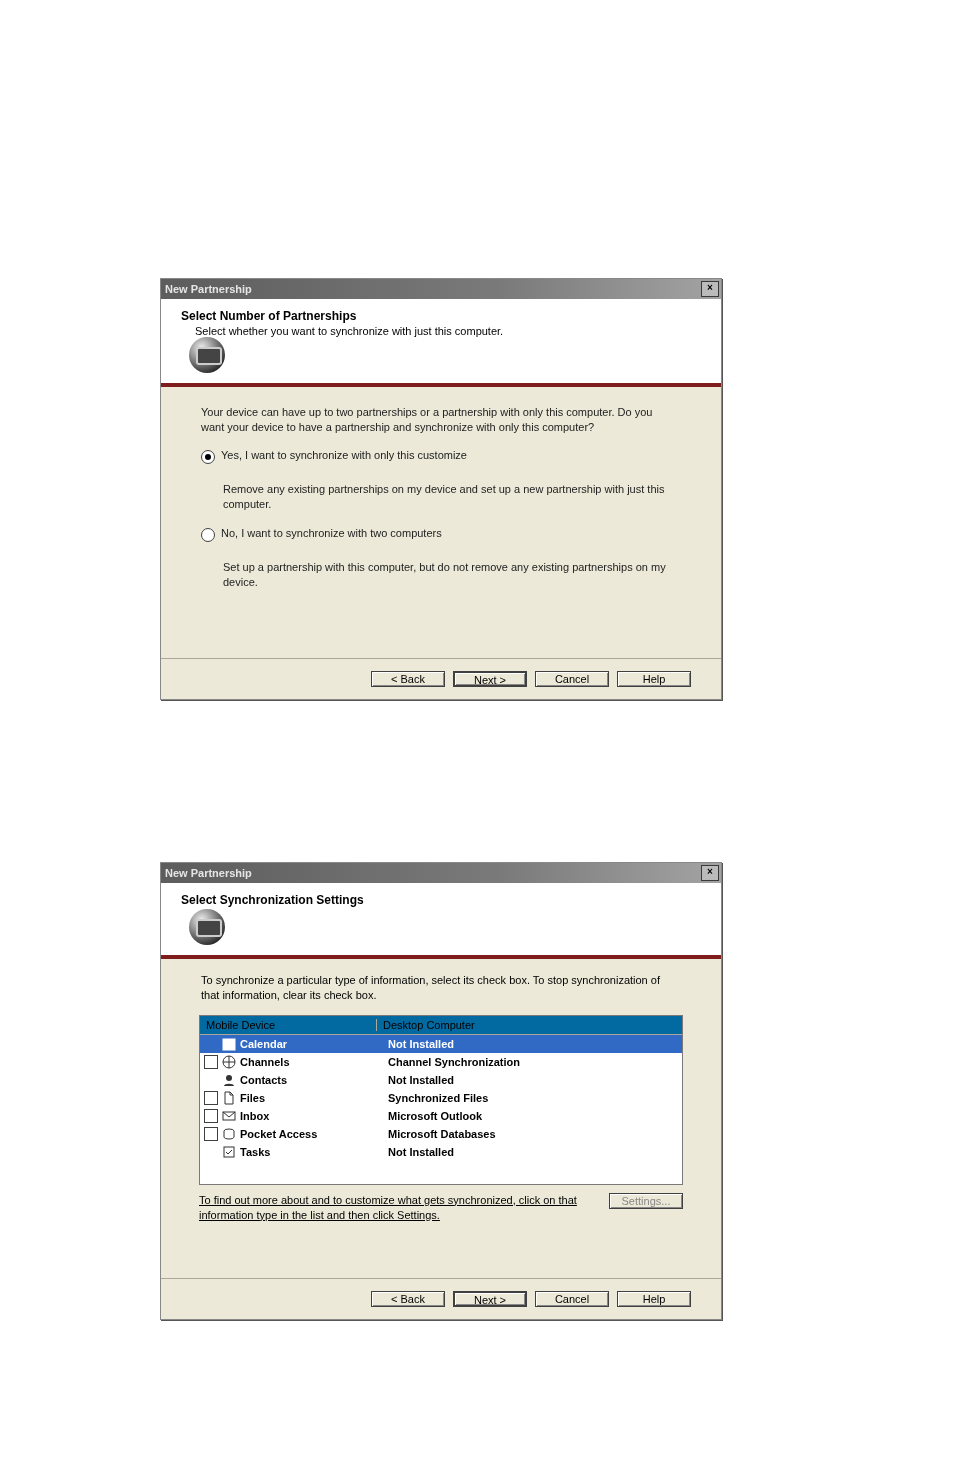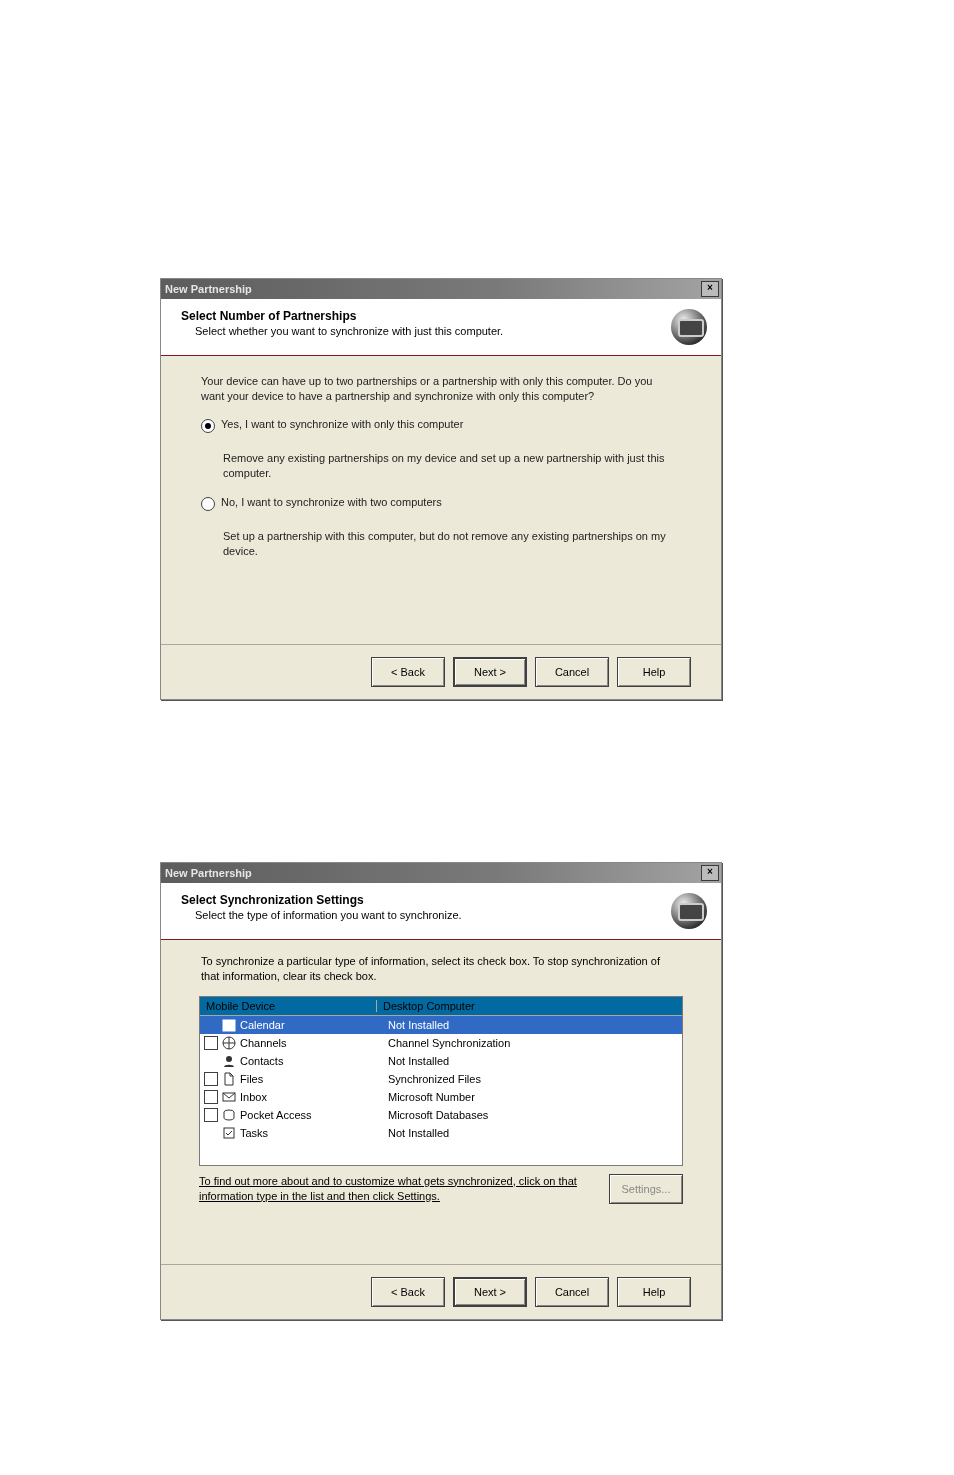--- a/index.html
+++ b/index.html
@@ -43,21 +43,22 @@
     font-family: Arial, sans-serif;
     font-size: 10px;
     line-height: 12px;
     text-align: center;
     cursor: pointer;
   }
   .header-band {
     background: #fff;
     padding: 10px 14px 10px 20px;
     display: flex;
-    border-bottom: 1px solid #7f1d1d;
+    border-bottom: 4px solid #7f1d1d;
+    flex-direction: column;
   }
   .header-txt { flex: 1; }
   .header-title {
     font-weight: bold;
     font-size: 12px;
     margin-bottom: 2px;
   }
   .header-sub {
     font-size: 11px;
     padding-left: 14px;
@@ -121,21 +122,21 @@
     left: 0; right: 0;
     display: flex;
     justify-content: center;
     gap: 8px;
     border-top: 1px solid #aca899;
     padding-top: 12px;
     padding-left: 180px;
   }
   .btn {
     min-width: 74px;
-    height: 30px;
+    height: 16px;
     background: #ece9d8;
     border: 1px solid #404040;
     font-size: 11px;
     font-family: Tahoma, Arial, sans-serif;
     cursor: pointer;
     box-shadow: inset 1px 1px 0 #fff, inset -1px -1px 0 #888;
   }
   .btn.default {
     border: 2px solid #404040;
   }
@@ -157,21 +158,21 @@
   .listheader {
     display:flex;
     background:#0369a1;
     border-bottom:1px solid #aca899;
     height:18px;
     align-items:center;
     font-size:11px;
   }
   .listheader .col1{ width:170px; padding-left:6px; border-right:1px solid #aca899; }
   .listheader .col2{ flex:1; padding-left:6px; }
-  .listbody{ flex:1; overflow:hidden; }
+  .listbody{ flex:1; overflow:hidden;font-weight:bold; }
   .listrow{
     display:flex;
     align-items:center;
     height:18px;
     padding-left:4px;
   }
   .listrow.sel{
     background:#316ac5;
     color:#fff;
   }
@@ -217,21 +218,21 @@
       <div class="header-sub">Select whether you want to synchronize with just this computer.</div>
     </div>
     <div class="header-icon"></div>
   </div>
 
   <div class="body-area">
     <p>Your device can have up to two partnerships or a partnership with only this computer. Do you want your device to have a partnership and synchronize with only this computer?</p>
 
     <div class="radio-row">
       <span class="radio-circle selected"></span>
-      <span class="radio-label">Yes, I want to synchronize with only this computer</span>
+      <span class="radio-label">Yes, I want to synchronize with only this customize</span>
     </div>
     <div class="radio-desc">Remove any existing partnerships on my device and set up a new partnership with just this computer.</div>
 
     <div class="radio-row">
       <span class="radio-circle"></span>
       <span class="radio-label">No, I want to synchronize with two computers</span>
     </div>
     <div class="radio-desc">Set up a partnership with this computer, but do not remove any existing partnerships on my device.</div>
   </div>
 
@@ -245,21 +246,20 @@
 
 <div class="dialog dialog2">
   <div class="titlebar">
     <span class="titlebar-text">New Partnership</span>
     <span class="close-btn">×</span>
   </div>
 
   <div class="header-band">
     <div class="header-txt">
       <div class="header-title">Select Synchronization Settings</div>
-      <div class="header-sub">Select the type of information you want to synchronize.</div>
     </div>
     <div class="header-icon"></div>
   </div>
 
   <div class="instr">To synchronize a particular type of information, select its check box. To stop synchronization of that information, clear its check box.</div>
 
   <div class="listframe">
     <div class="listheader">
       <div class="col1">Mobile Device</div>
       <div class="col2">Desktop Computer</div>
@@ -301,21 +301,21 @@
           <span class="col1v">Files</span>
           <span class="col2v">Synchronized Files</span>
         </div>
         <div class="listrow">
           <span class="chk"></span>
           <span class="item-icon" style="color: rgb(51, 51, 51);"><svg viewBox="0 0 14 14">
               <rect x="1" y="3" width="12" height="8" fill="#fff" stroke="currentColor"></rect>
               <path d="M1 3l6 5 6-5" fill="none" stroke="currentColor"></path>
             </svg></span>
           <span class="col1v">Inbox</span>
-          <span class="col2v">Microsoft Number</span>
+          <span class="col2v">Microsoft Outlook</span>
         </div>
         <div class="listrow">
           <span class="chk"></span>
           <span class="item-icon" style="color: rgb(51, 51, 51);"><svg viewBox="0 0 14 14">
               <ellipse cx="7" cy="4" rx="5" ry="2" fill="#fff" stroke="currentColor"></ellipse>
               <path d="M2 4v6c0 1 2 2 5 2s5-1 5-2V4" fill="#fff" stroke="currentColor"></path>
             </svg></span>
           <span class="col1v">Pocket Access</span>
           <span class="col2v">Microsoft Databases</span>
         </div>

